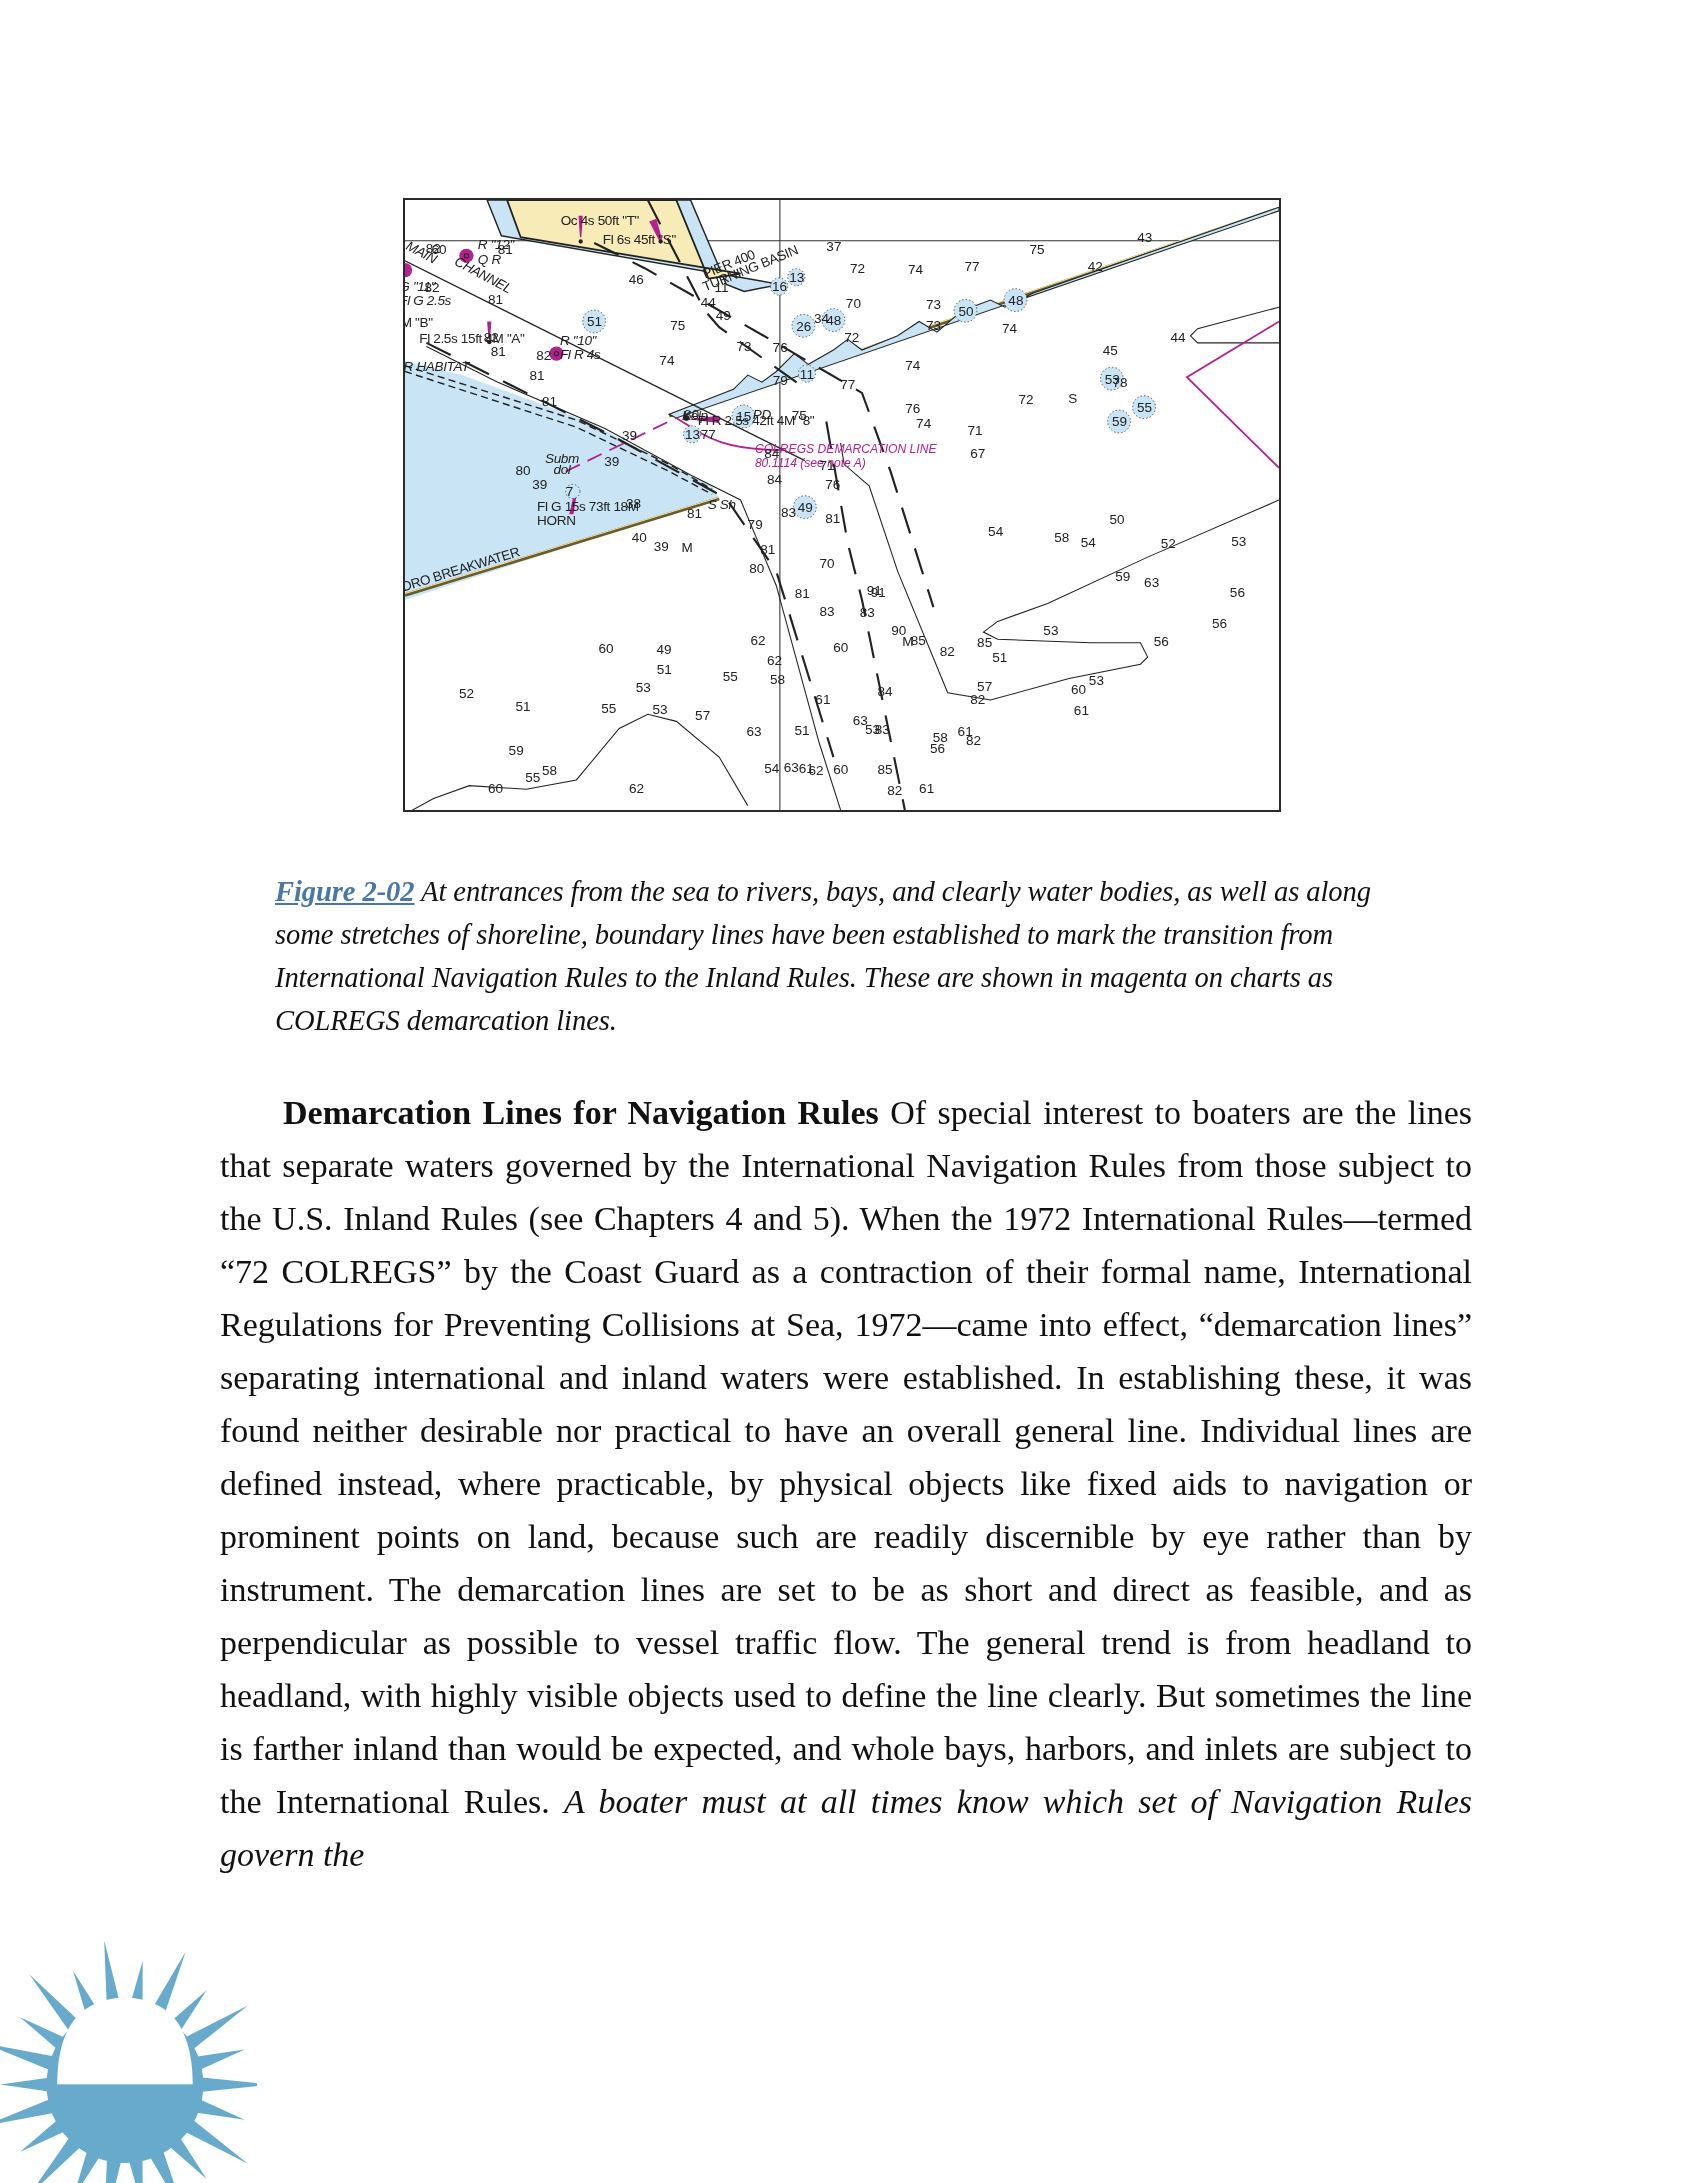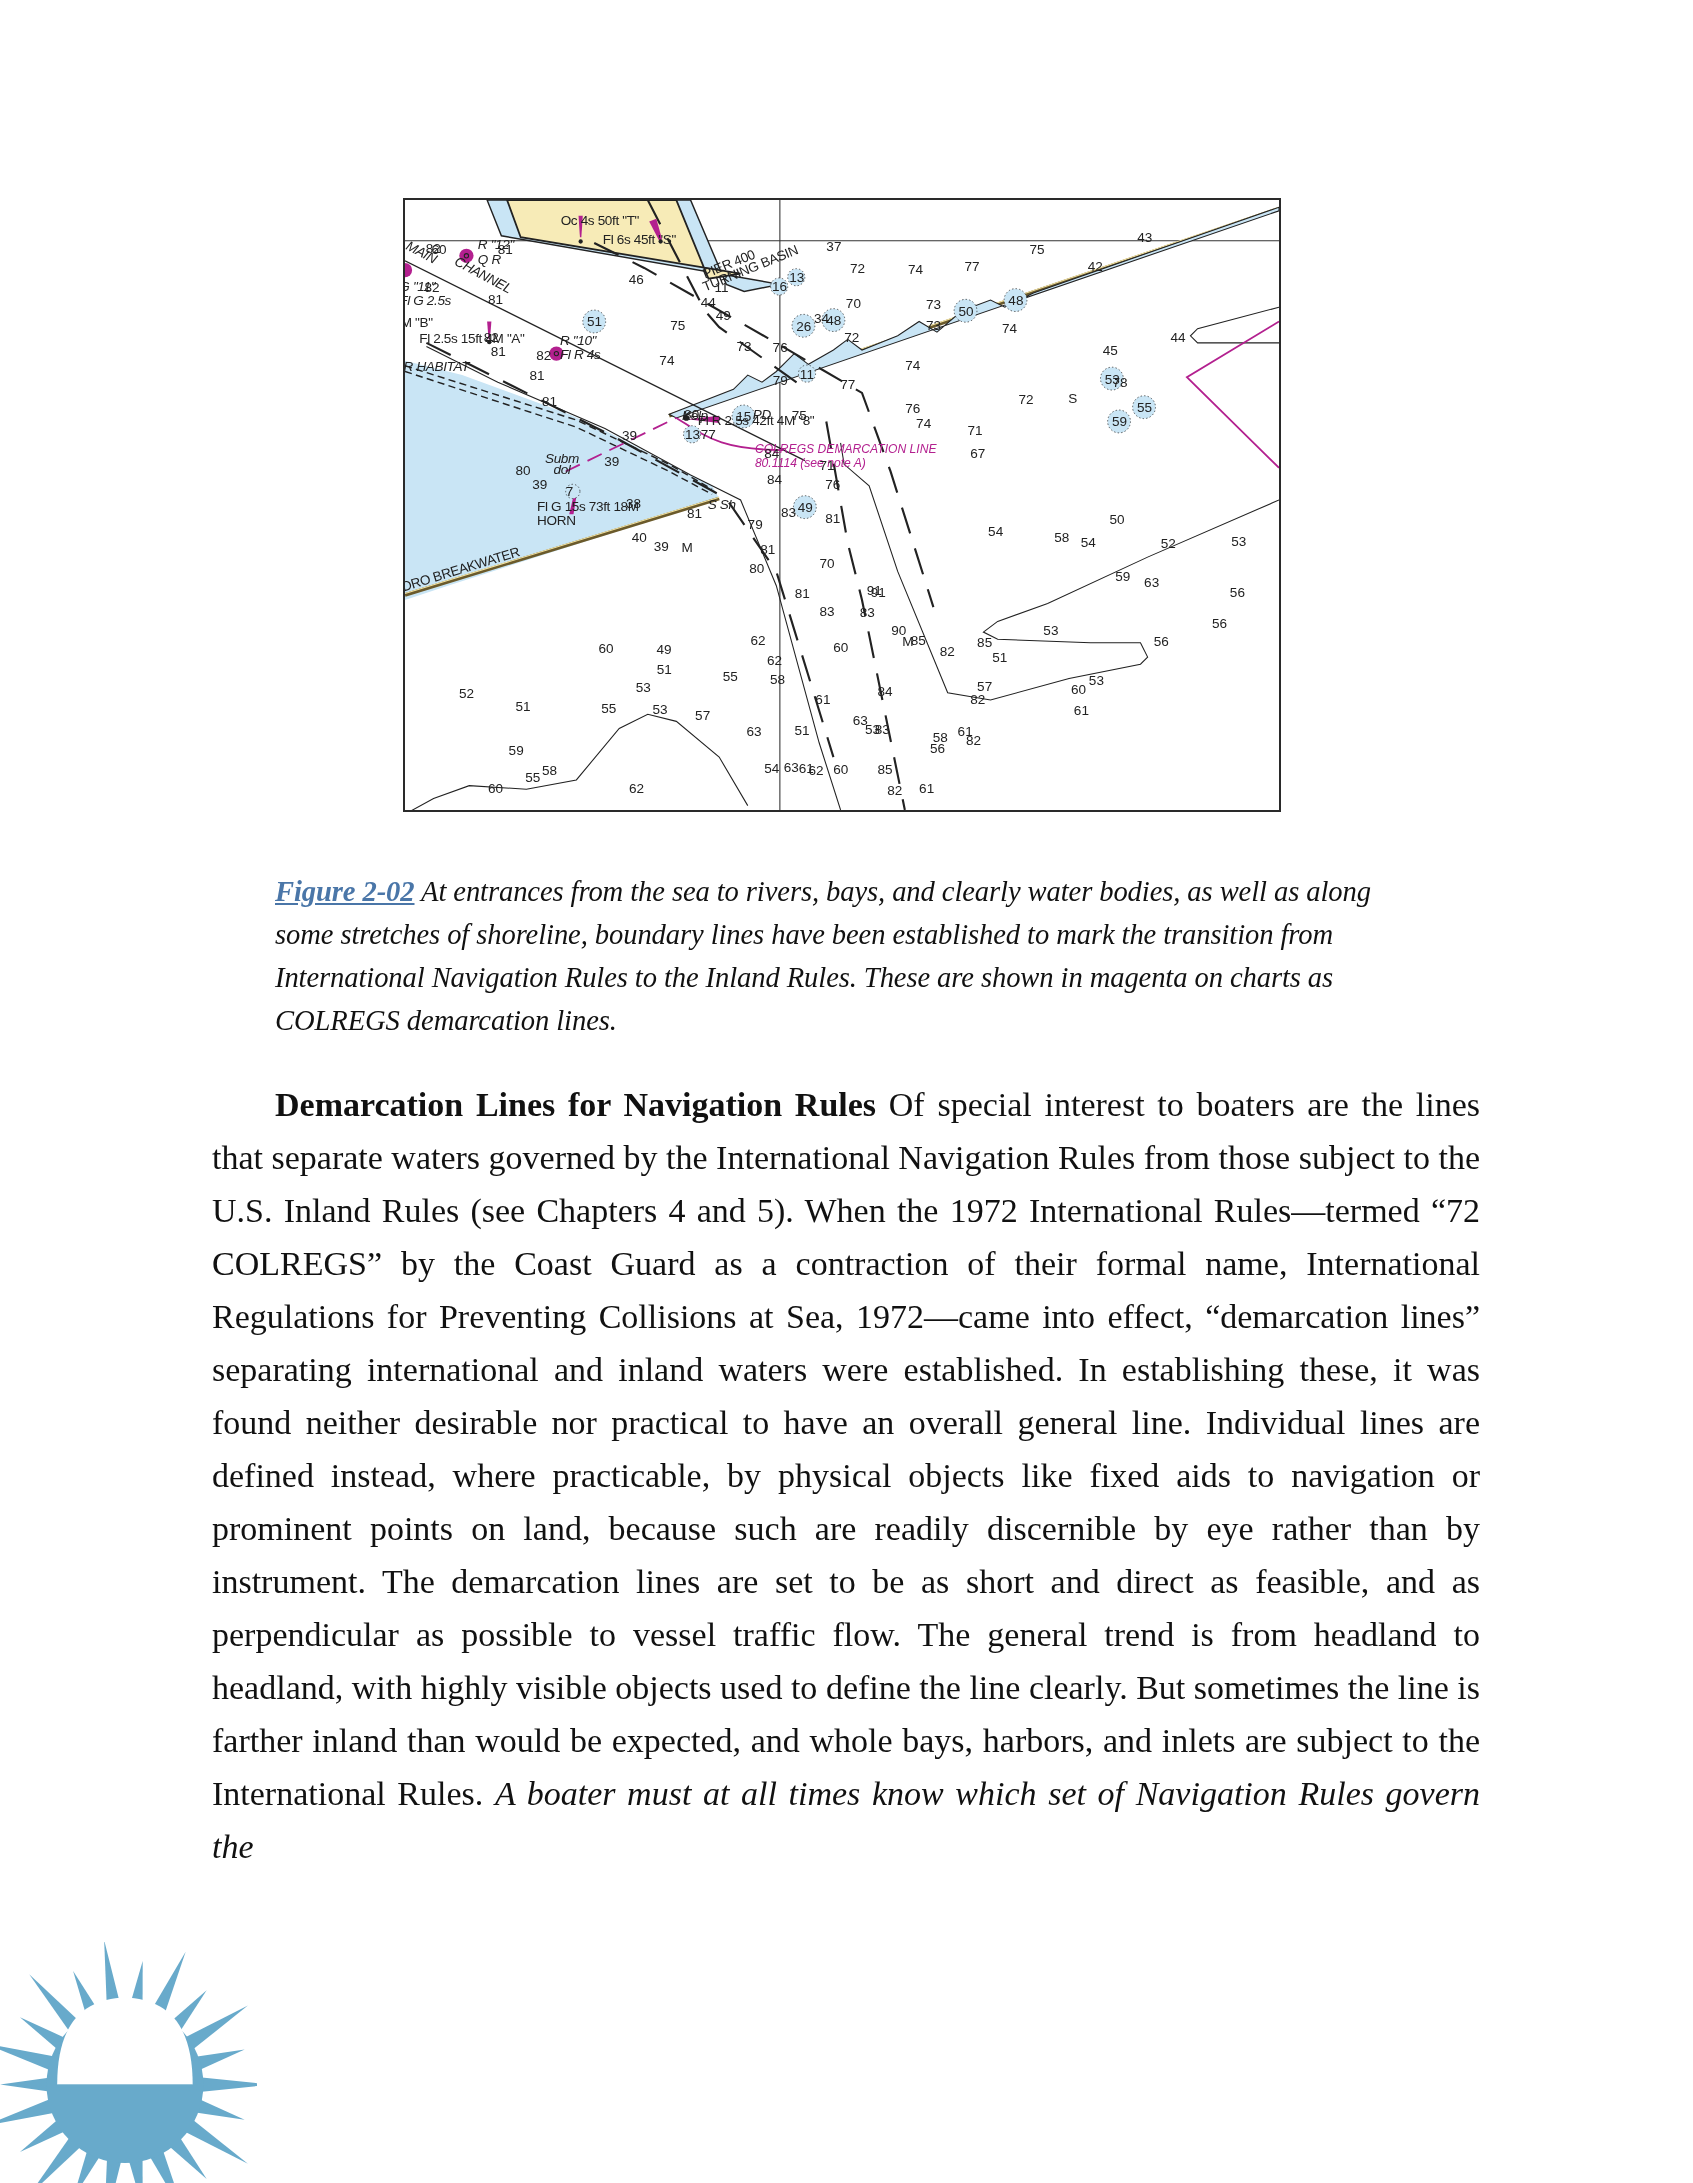--- a/index.html
+++ b/index.html
@@ -5,21 +5,21 @@
   html, body { margin:0; padding:0; background:#ffffff; }
   body { width:1693px; height:2183px; position:relative; overflow:hidden; font-family:"Liberation Serif", serif; color:#111; }
   .chart-wrap { position:absolute; left:403px; top:198px; width:878px; height:614px; border:2.1px solid #2a2a2a; box-sizing:border-box; background:#fff; overflow:hidden; }
   .chart-wrap svg { position:absolute; left:0; top:0; width:874px; height:610px; }
   .snd { font-family:"Liberation Sans", sans-serif; font-size:19px; fill:#222; }
   .lbl { font-family:"Liberation Sans", sans-serif; font-size:19px; fill:#222; letter-spacing:-0.5px; }
   .ital { font-style:italic; }
   .caption { position:absolute; left:275px; top:870px; width:1157px; font-family:"Liberation Serif", serif; font-style:italic; font-size:28.6px; line-height:43px; letter-spacing:-0.1px; color:#111; }
   .caption a { color:#4a76a8; text-decoration:underline; font-weight:bold; }
   .body-text { position:absolute; left:212px; top:1078px; width:1268px; font-family:"Liberation Serif", serif; font-size:34px; line-height:53px; text-align:justify; color:#111; }
-  .body-text p { margin:0; text-indent:63px; }
+  .body-text p { margin:8px; text-indent:63px; }
   .body-text b { font-weight:bold; }
   .watermark { position:absolute; left:0; top:1942px; width:1693px; height:241px; }
 </style>
 </head>
 <body>
 
 <div class="chart-wrap">
   <svg viewBox="0 0 1224 854" xmlns="http://www.w3.org/2000/svg">
 
     <line x1="0" y1="57" x2="1224" y2="57" stroke="#333" stroke-width="1.5"></line>

